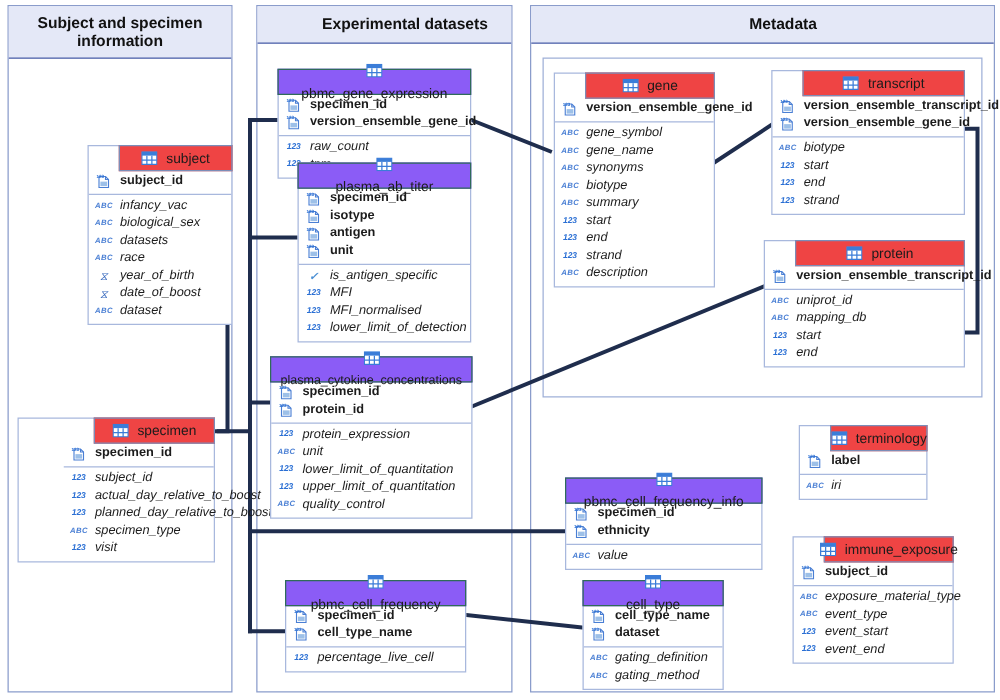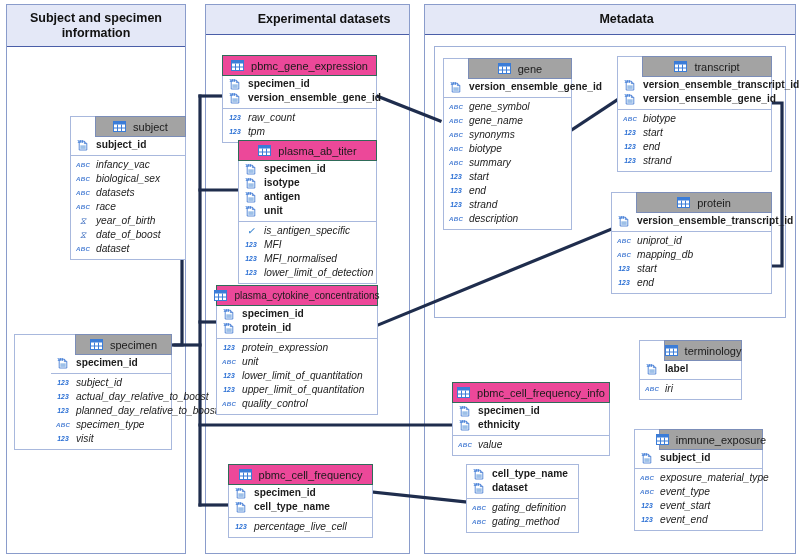--- a/index.html
+++ b/index.html
@@ -55,25 +55,26 @@
     gap:7px;
     height:21px;
     font-size:11px;
     color:#1b1b1b;
     box-sizing:border-box;
     background:#f3f5fa;
     border:1.6px solid #7b8db8;
     margin:-1px;
   }
   .tbl.green > .tbl-head{
-    background:#ec4899;
+    background:#8b5cf6;
     border:1.6px solid #2f6b59;
+    flex-direction:column;
   }
   .tbl.blue > .tbl-head{
-    background:#a3a3a3;
+    background:#ef4444;
     border:1.6px solid #7b8db8;
     margin-left:24px;
   }
   .sec{
     border-bottom:1px solid #a8b8dd;
     padding:2px 0 3px 0;
   }
   .sec:last-child{border-bottom:none;font-style:italic;}
   .row{
     display:flex;align-items:center;
@@ -296,21 +297,21 @@
           <span class="ic ic-123">123</span>
           <span class="lbl">raw_count</span>
         </div>
         <div class="row">
           <span class="ic ic-123">123</span>
           <span class="lbl">tpm</span>
         </div>
       </div>
   </div>
 
-  <div class="tbl green" style="left:238px;top:140px;width:139px;">
+  <div class="tbl green" style="left:238px;top:130px;width:139px;">
     <div class="tbl-head">
       <span class="ic ic-table">
         <svg viewBox="0 0 13 11" width="13" height="11">
             <rect x="0.5" y="0.5" width="12" height="10" fill="#ffffff" stroke="#3b7dd8"></rect>
             <rect x="0.5" y="0.5" width="12" height="3" fill="#3b7dd8"></rect>
             <line x1="4.5" y1="3.5" x2="4.5" y2="10.5" stroke="#3b7dd8"></line>
             <line x1="8.5" y1="3.5" x2="8.5" y2="10.5" stroke="#3b7dd8"></line>
             <line x1="0.5" y1="7" x2="12.5" y2="7" stroke="#3b7dd8"></line>
           </svg>
       </span>
@@ -507,20 +508,32 @@
       </div>
     <div class="sec">
         <div class="row">
           <span class="ic ic-abc">ABC</span>
           <span class="lbl">value</span>
         </div>
       </div>
   </div>
 
   <div class="tbl green" style="left:466px;top:464px;width:113px;">
+    <div class="tbl-head">
+      <span class="ic ic-table">
+        <svg viewBox="0 0 13 11" width="13" height="11">
+            <rect x="0.5" y="0.5" width="12" height="10" fill="#ffffff" stroke="#3b7dd8"></rect>
+            <rect x="0.5" y="0.5" width="12" height="3" fill="#3b7dd8"></rect>
+            <line x1="4.5" y1="3.5" x2="4.5" y2="10.5" stroke="#3b7dd8"></line>
+            <line x1="8.5" y1="3.5" x2="8.5" y2="10.5" stroke="#3b7dd8"></line>
+            <line x1="0.5" y1="7" x2="12.5" y2="7" stroke="#3b7dd8"></line>
+          </svg>
+      </span>
+      <span>cell_type</span>
+    </div>
     <div class="sec">
         <div class="row pk">
           <span class="ic ic-key"><svg viewBox="0 0 14 12" width="14" height="12">
               <path d="M3.2 2.2 h5.2 l2.4 2.4 v6.4 h-7.6 z" fill="#ffffff" stroke="#4a7fd4" stroke-width="0.9"></path>
               <path d="M8.4 2.2 v2.4 h2.4" fill="none" stroke="#4a7fd4" stroke-width="0.9"></path>
               <rect x="4.3" y="6.3" width="5.4" height="3.6" fill="#9dc0e8"></rect>
               <text x="1.2" y="3.6" font-size="3.6" font-family="Liberation Sans, sans-serif" font-weight="bold" fill="#2a6fd4">123</text>
             </svg></span>
           <span class="lbl">cell_type_name</span>
         </div>

